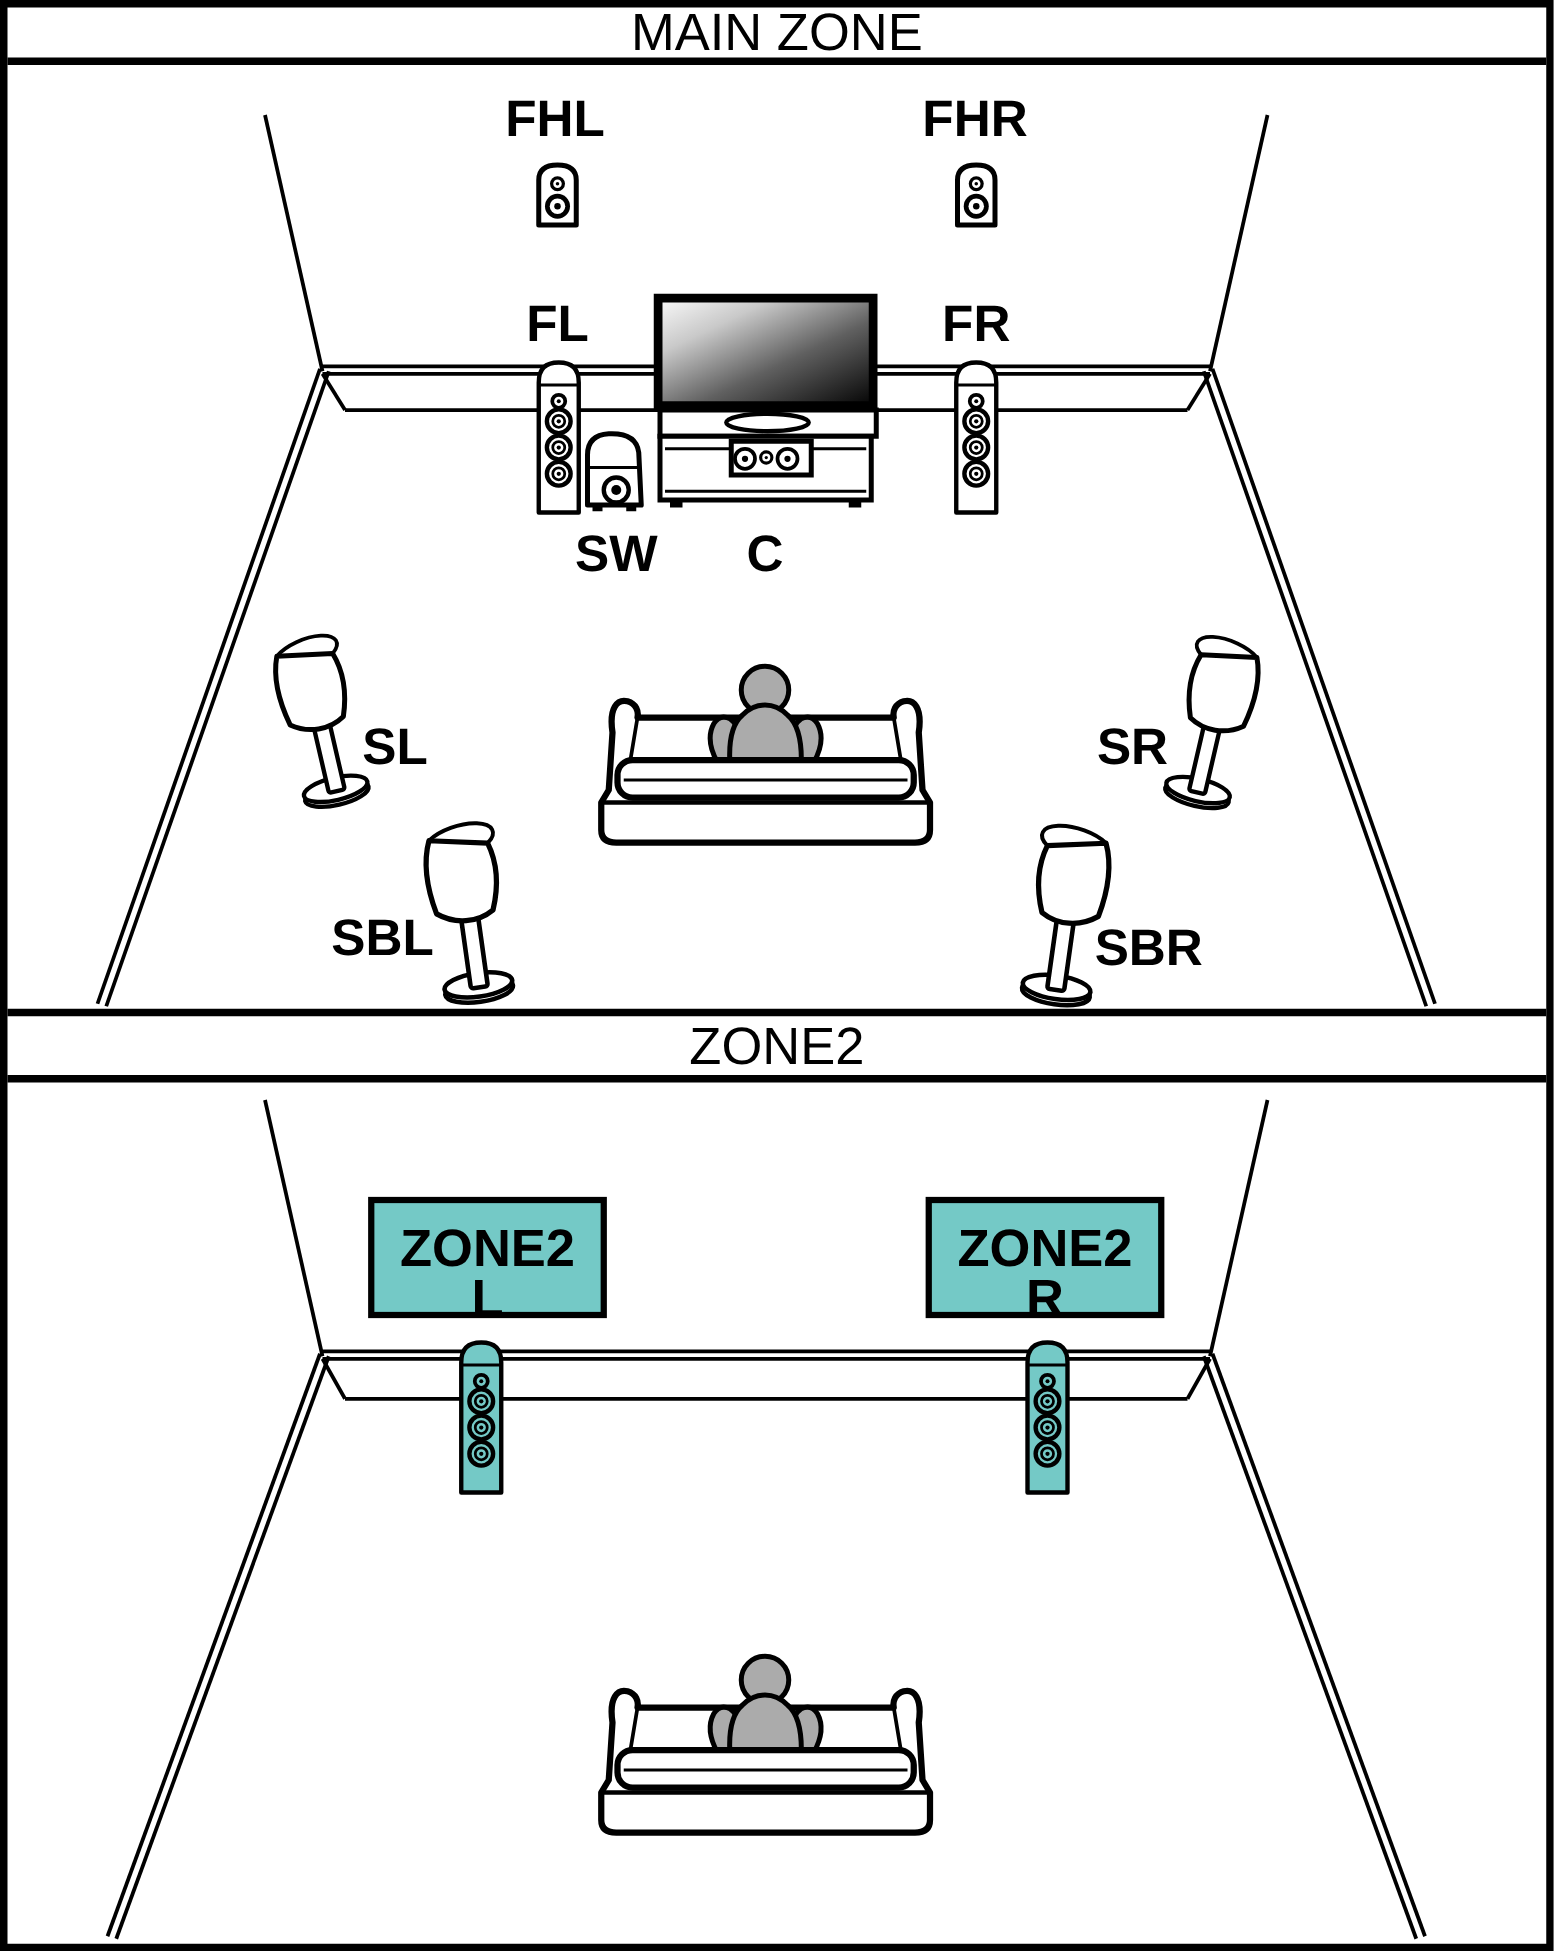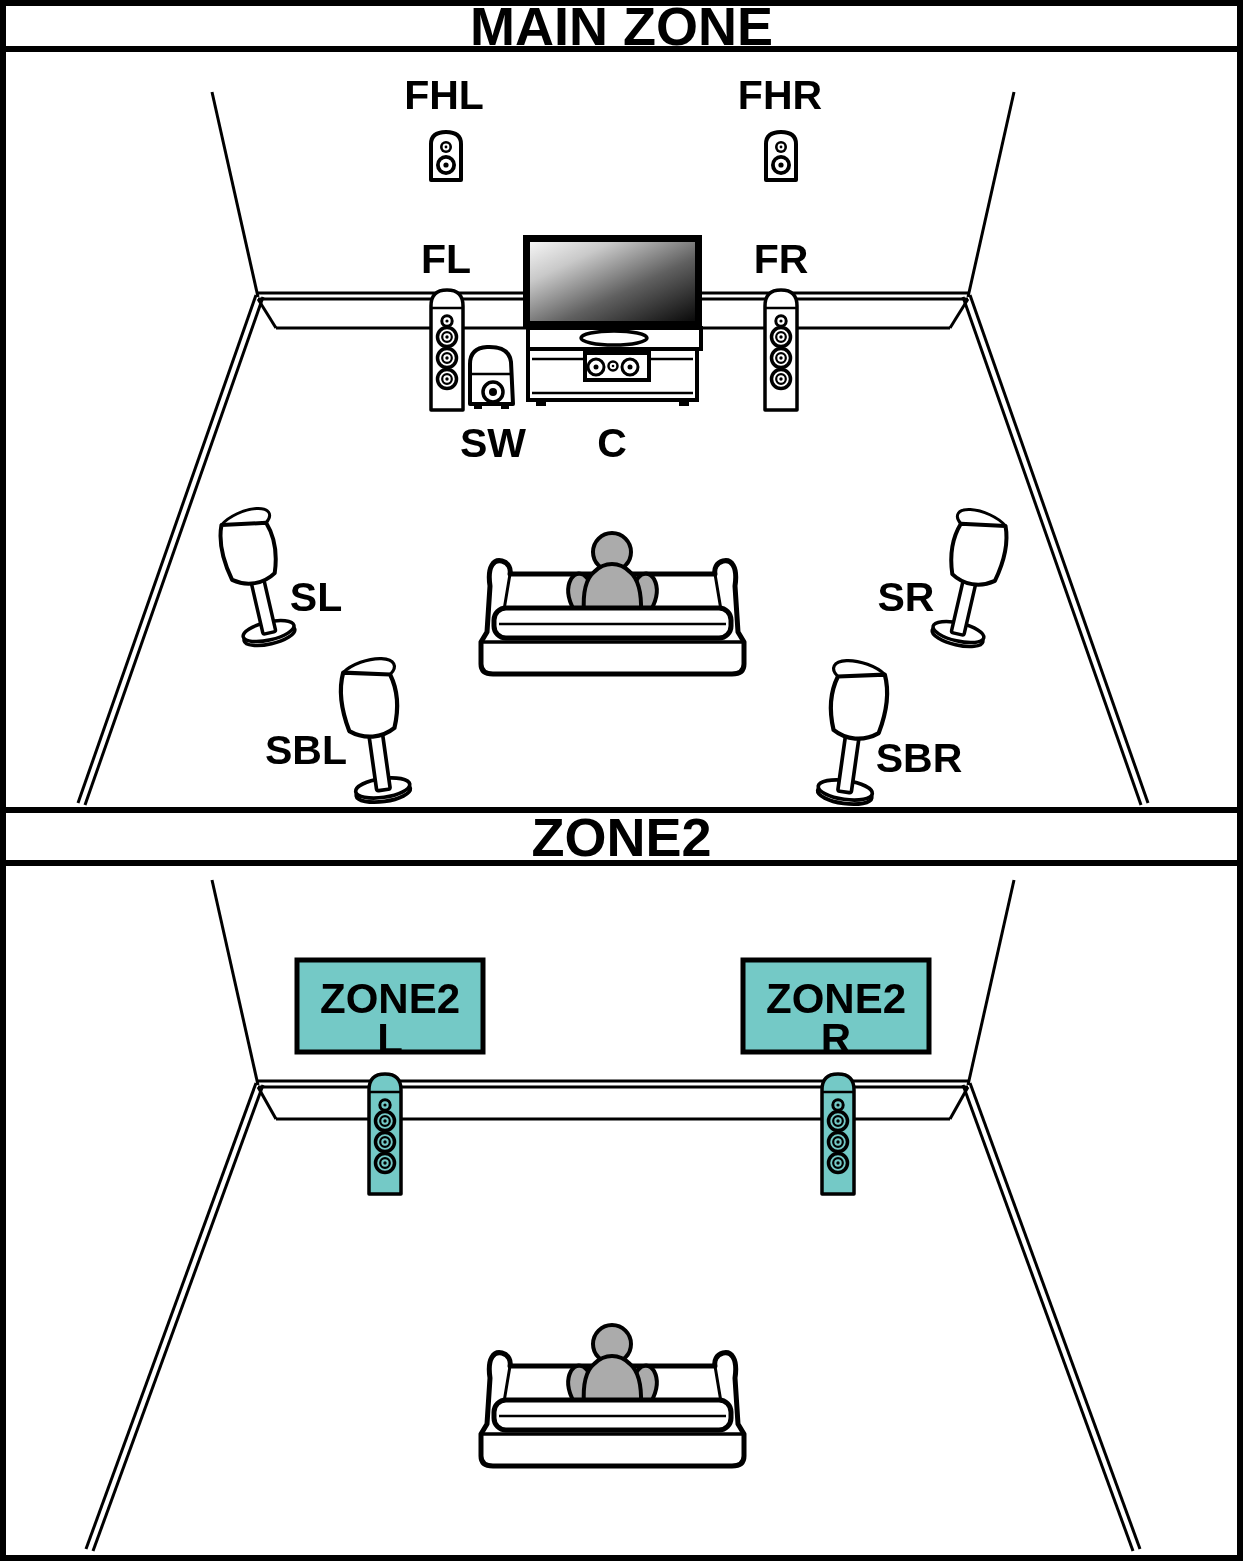--- a/index.html
+++ b/index.html
@@ -4,21 +4,21 @@
 <style>
   html,body{margin:0;padding:0;background:#fff;}
   .frame{
     position:relative;width:1243px;height:1561px;box-sizing:border-box;
     border:6px solid #000;background:#fff;
     font-family:"Liberation Sans", sans-serif;
   }
   .title-band{
     box-sizing:border-box;height:46px;border-bottom:6px solid #000;
     display:flex;align-items:center;justify-content:center;
-    font-size:54px;font-weight:bold;color:#000;line-height:1;
+    font-size:42px;font-weight:normal;color:#000;line-height:1;
   }
   .title-band.second{height:53px;}
   .room{box-sizing:border-box;display:block;}
   .room1{height:761px;border-bottom:6px solid #000;}
   .room2{height:689px;}
   svg{display:block;}
   text{font-family:"Liberation Sans",sans-serif;font-weight:bold;fill:#000;}
   .lbl{font-size:41px;text-anchor:middle;dominant-baseline:central;}
   .boxlbl{font-size:42px;text-anchor:middle;dominant-baseline:central;}
   .wall{stroke:#000;stroke-width:3;fill:none;}

